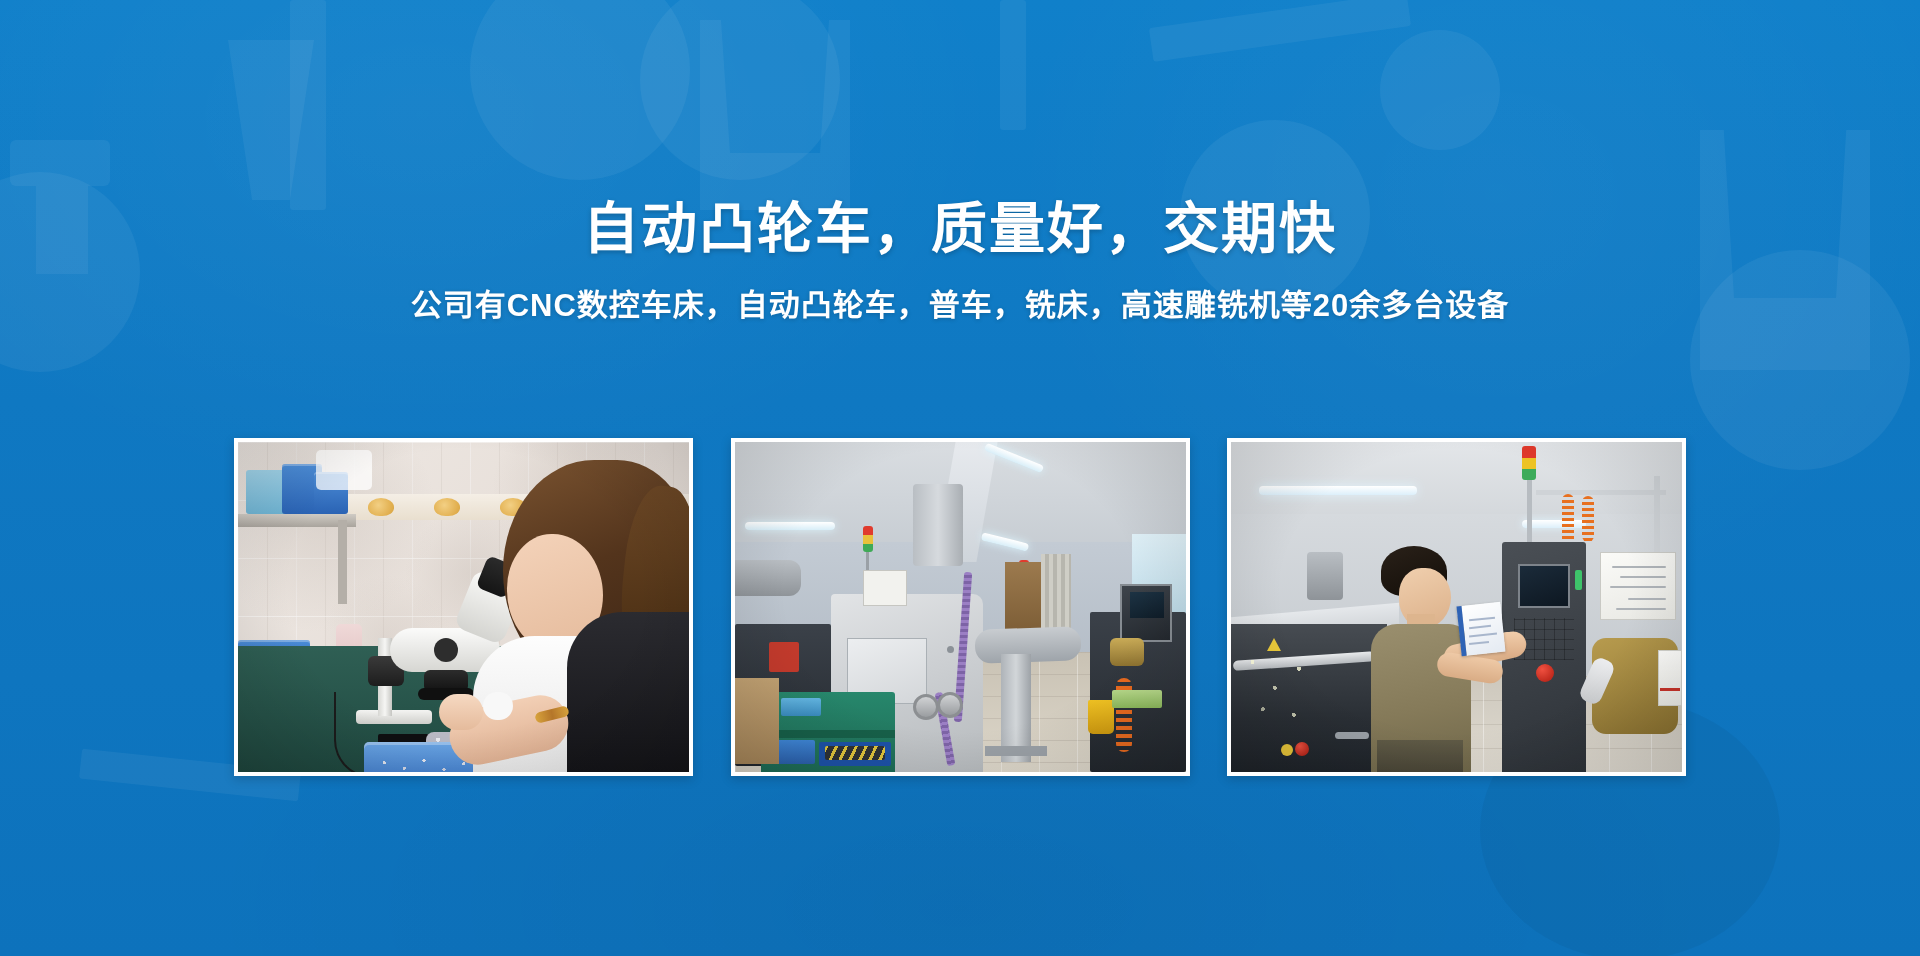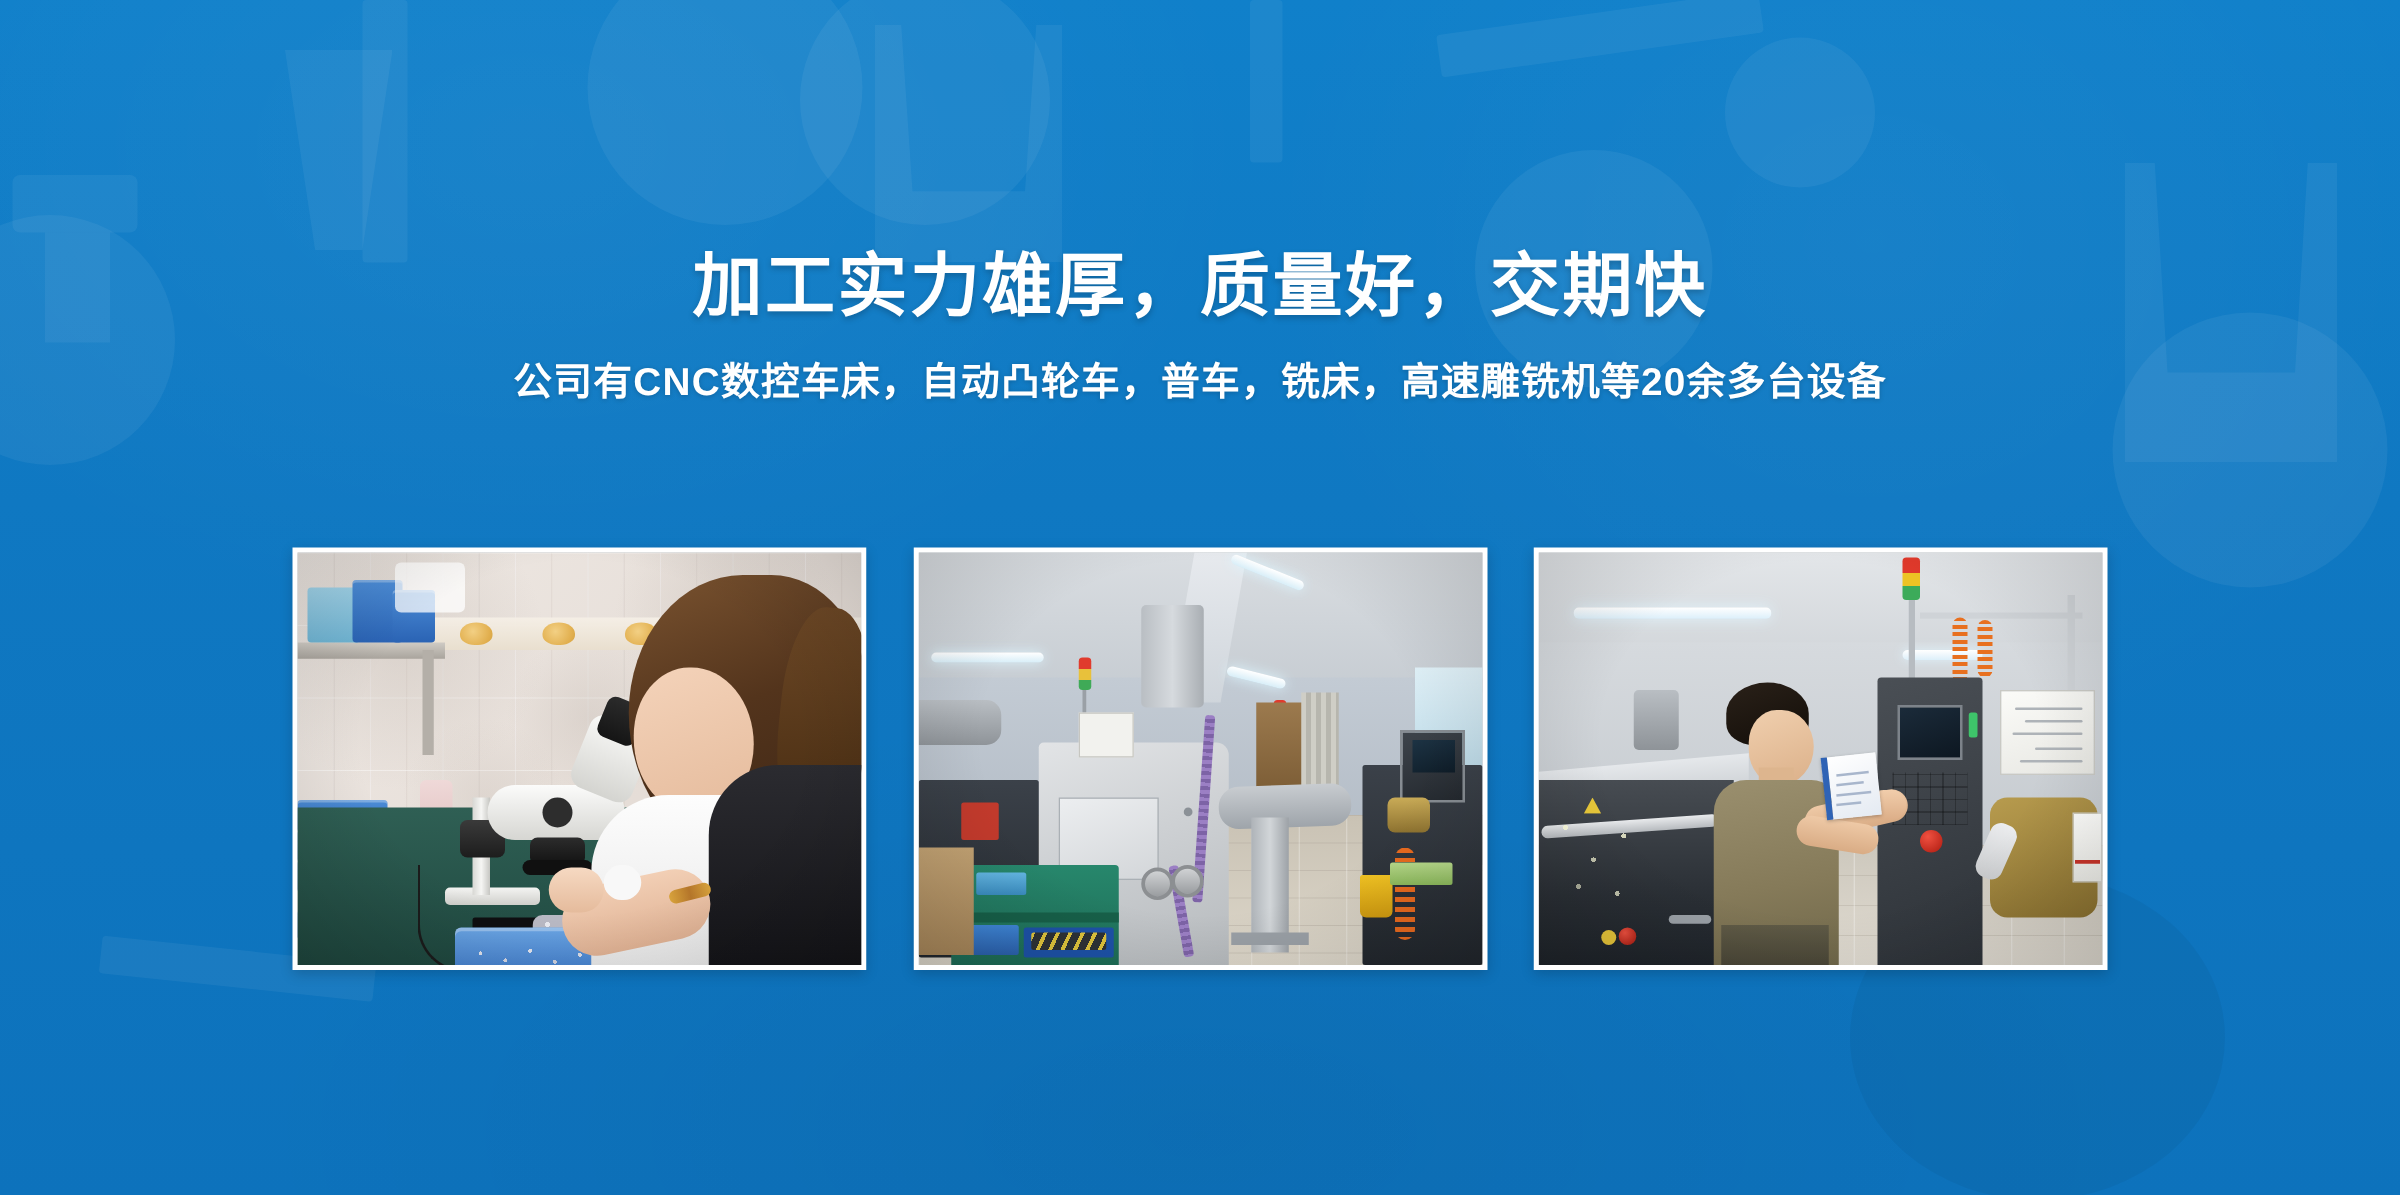--- a/index.html
+++ b/index.html
@@ -519,21 +519,21 @@
     <div class="ghost light g-rod" style="left:1150px;top:10px;  width:260px; height:34px; transform:rotate(-8deg);"></div>
     <div class="ghost light g-circle" style="left:1180px;top:120px; width:190px; height:190px;"></div>
     <div class="ghost light g-caliper" style="left:1700px;top:130px; width:170px; height:240px;"></div>
     <div class="ghost light g-circle" style="left:1690px;top:250px; width:220px; height:220px;"></div>
     <div class="ghost dark  g-circle" style="left:1480px;top:700px; width:300px; height:260px;"></div>
     <div class="ghost light g-rod" style="left:80px;  top:760px; width:220px; height:30px; transform:rotate(6deg);"></div>
     <div class="ghost light g-circle" style="left:1380px;top:30px;  width:120px; height:120px;"></div>
   </div>
 
   <div class="copy">
-    <div class="headline">加工实力雄厚，质量好，交期快</div>
+    <div class="headline">自动凸轮车，质量好，交期快</div>
     <div class="subhead">公司有CNC数控车床，自动凸轮车，普车，铣床，高速雕铣机等20余多台设备</div>
   </div>
 
   <div class="gallery">
 
     <div class="photo">
       <div class="photo-inner">
         <div class="pp p1-wall"></div>
         <div class="pp p1-tile"></div>
         <div class="pp p1-tile-shade"></div>

